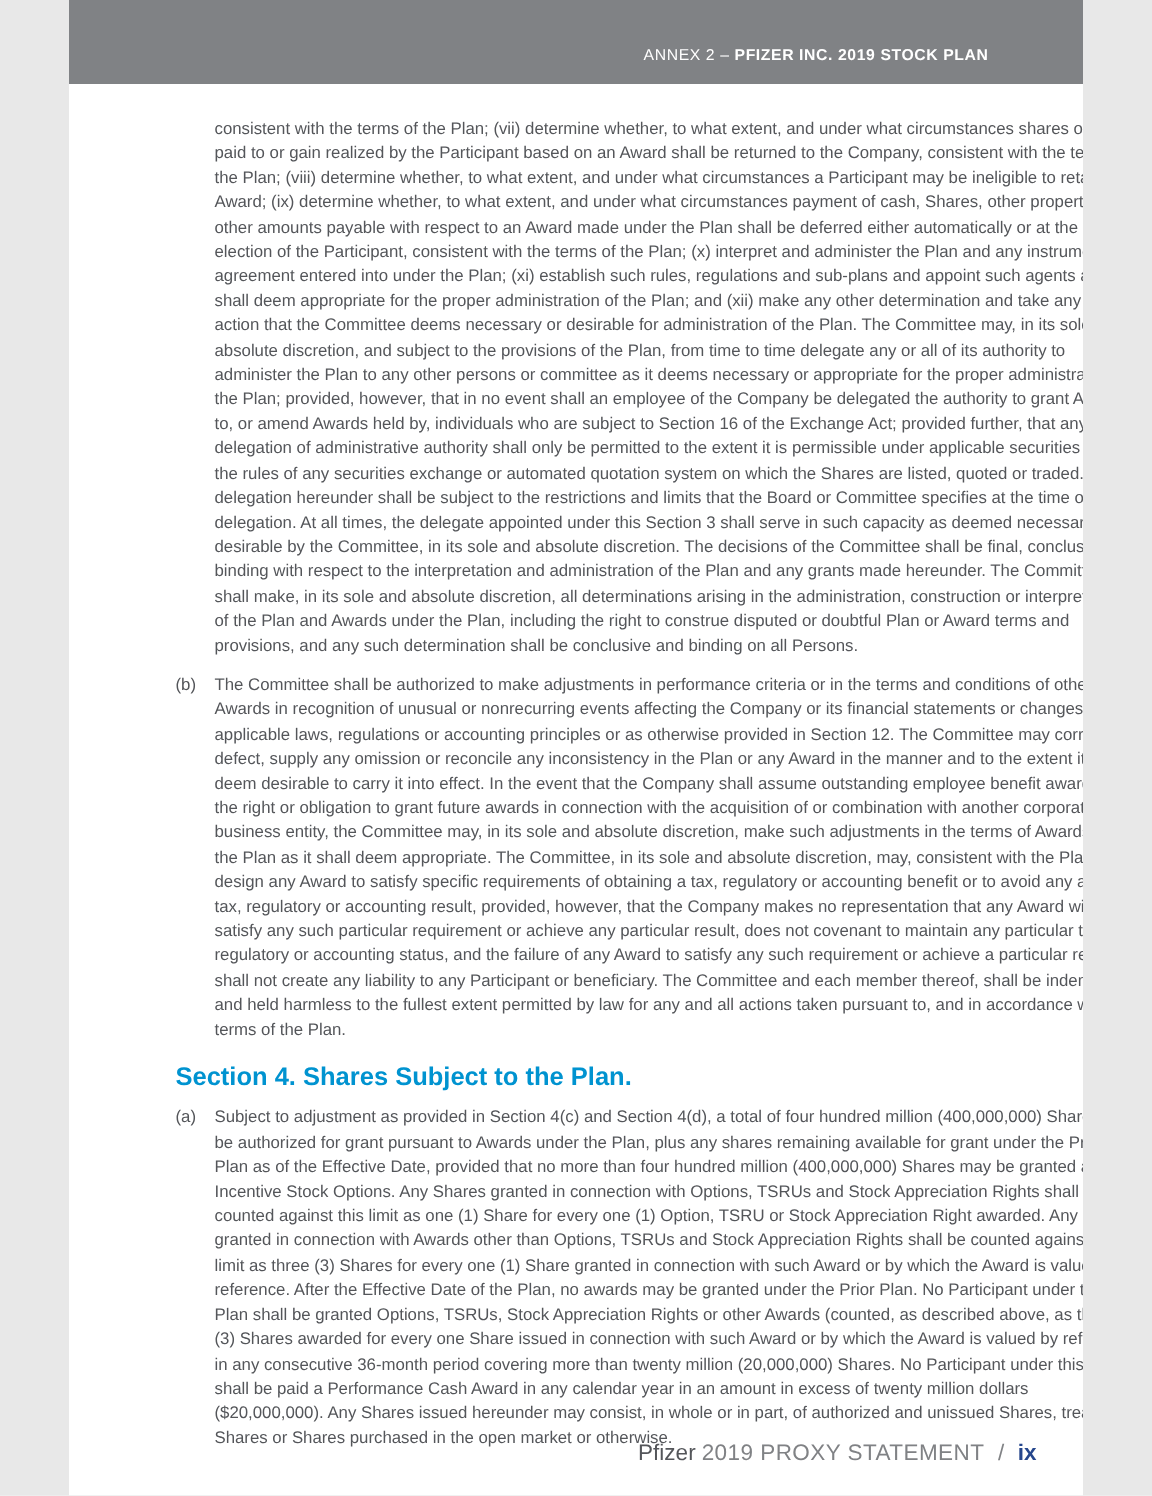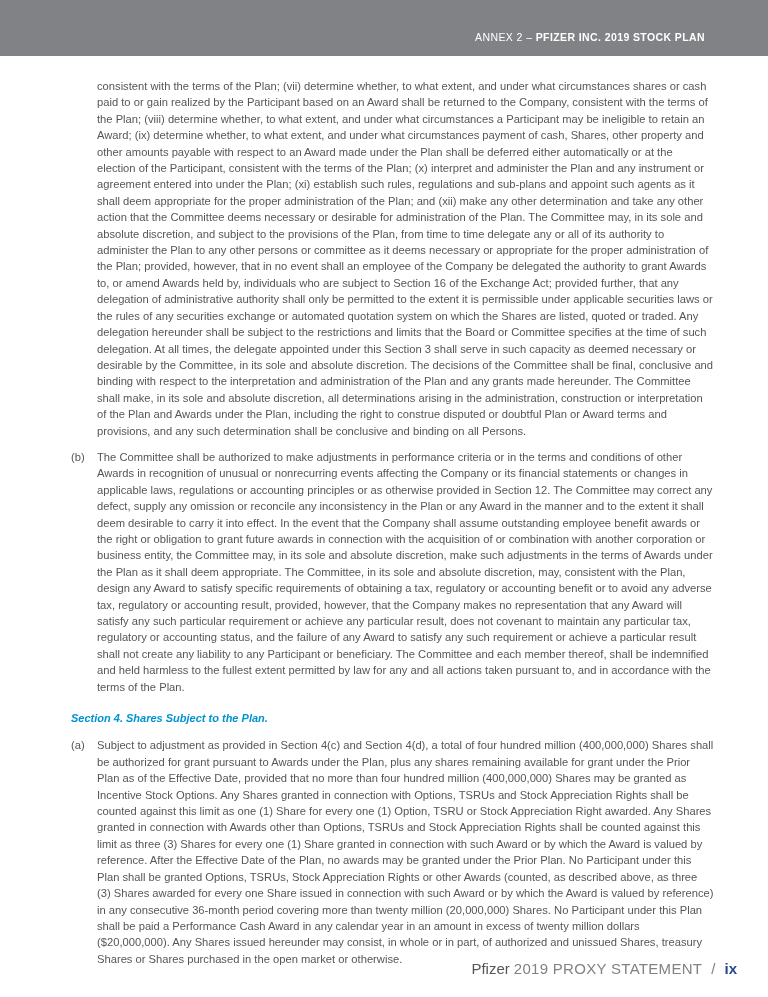--- a/index.html
+++ b/index.html
@@ -1,19 +1,19 @@
 <!DOCTYPE html>
 <html><head>
 <meta charset="utf-8">
 <style>
   * { margin: 0; padding: 0; box-sizing: border-box; }
   html, body { background: #e8e8e8; }
   .page {
     position: relative;
-    width: 768px;
+    width: 676px;
     height: 997px;
     background: #ffffff;
     margin: 0 auto;
     overflow: hidden;
     font-family: "Liberation Sans", "DejaVu Sans", sans-serif;
   }
   .header-bar {
     position: absolute;
     top: 0; left: 0; right: 0;
     height: 56px;
@@ -51,22 +51,21 @@
   .list-item .item-label {
     flex: 0 0 26px;
   }
   .list-item .item-text {
     flex: 1 1 auto;
   }
   .section-heading {
     margin-top: 15px;
     color: #0093D0;
     font-weight: bold;
-    font-size: 11px;
-    font-style: italic;
+    font-size: 17px;
   }
   .section-list .list-item {
     margin-top: 11px;
   }
   .footer {
     position: absolute;
     top: 960px;
     right: 31px;
     font-size: 15px;
     white-space: nowrap;

